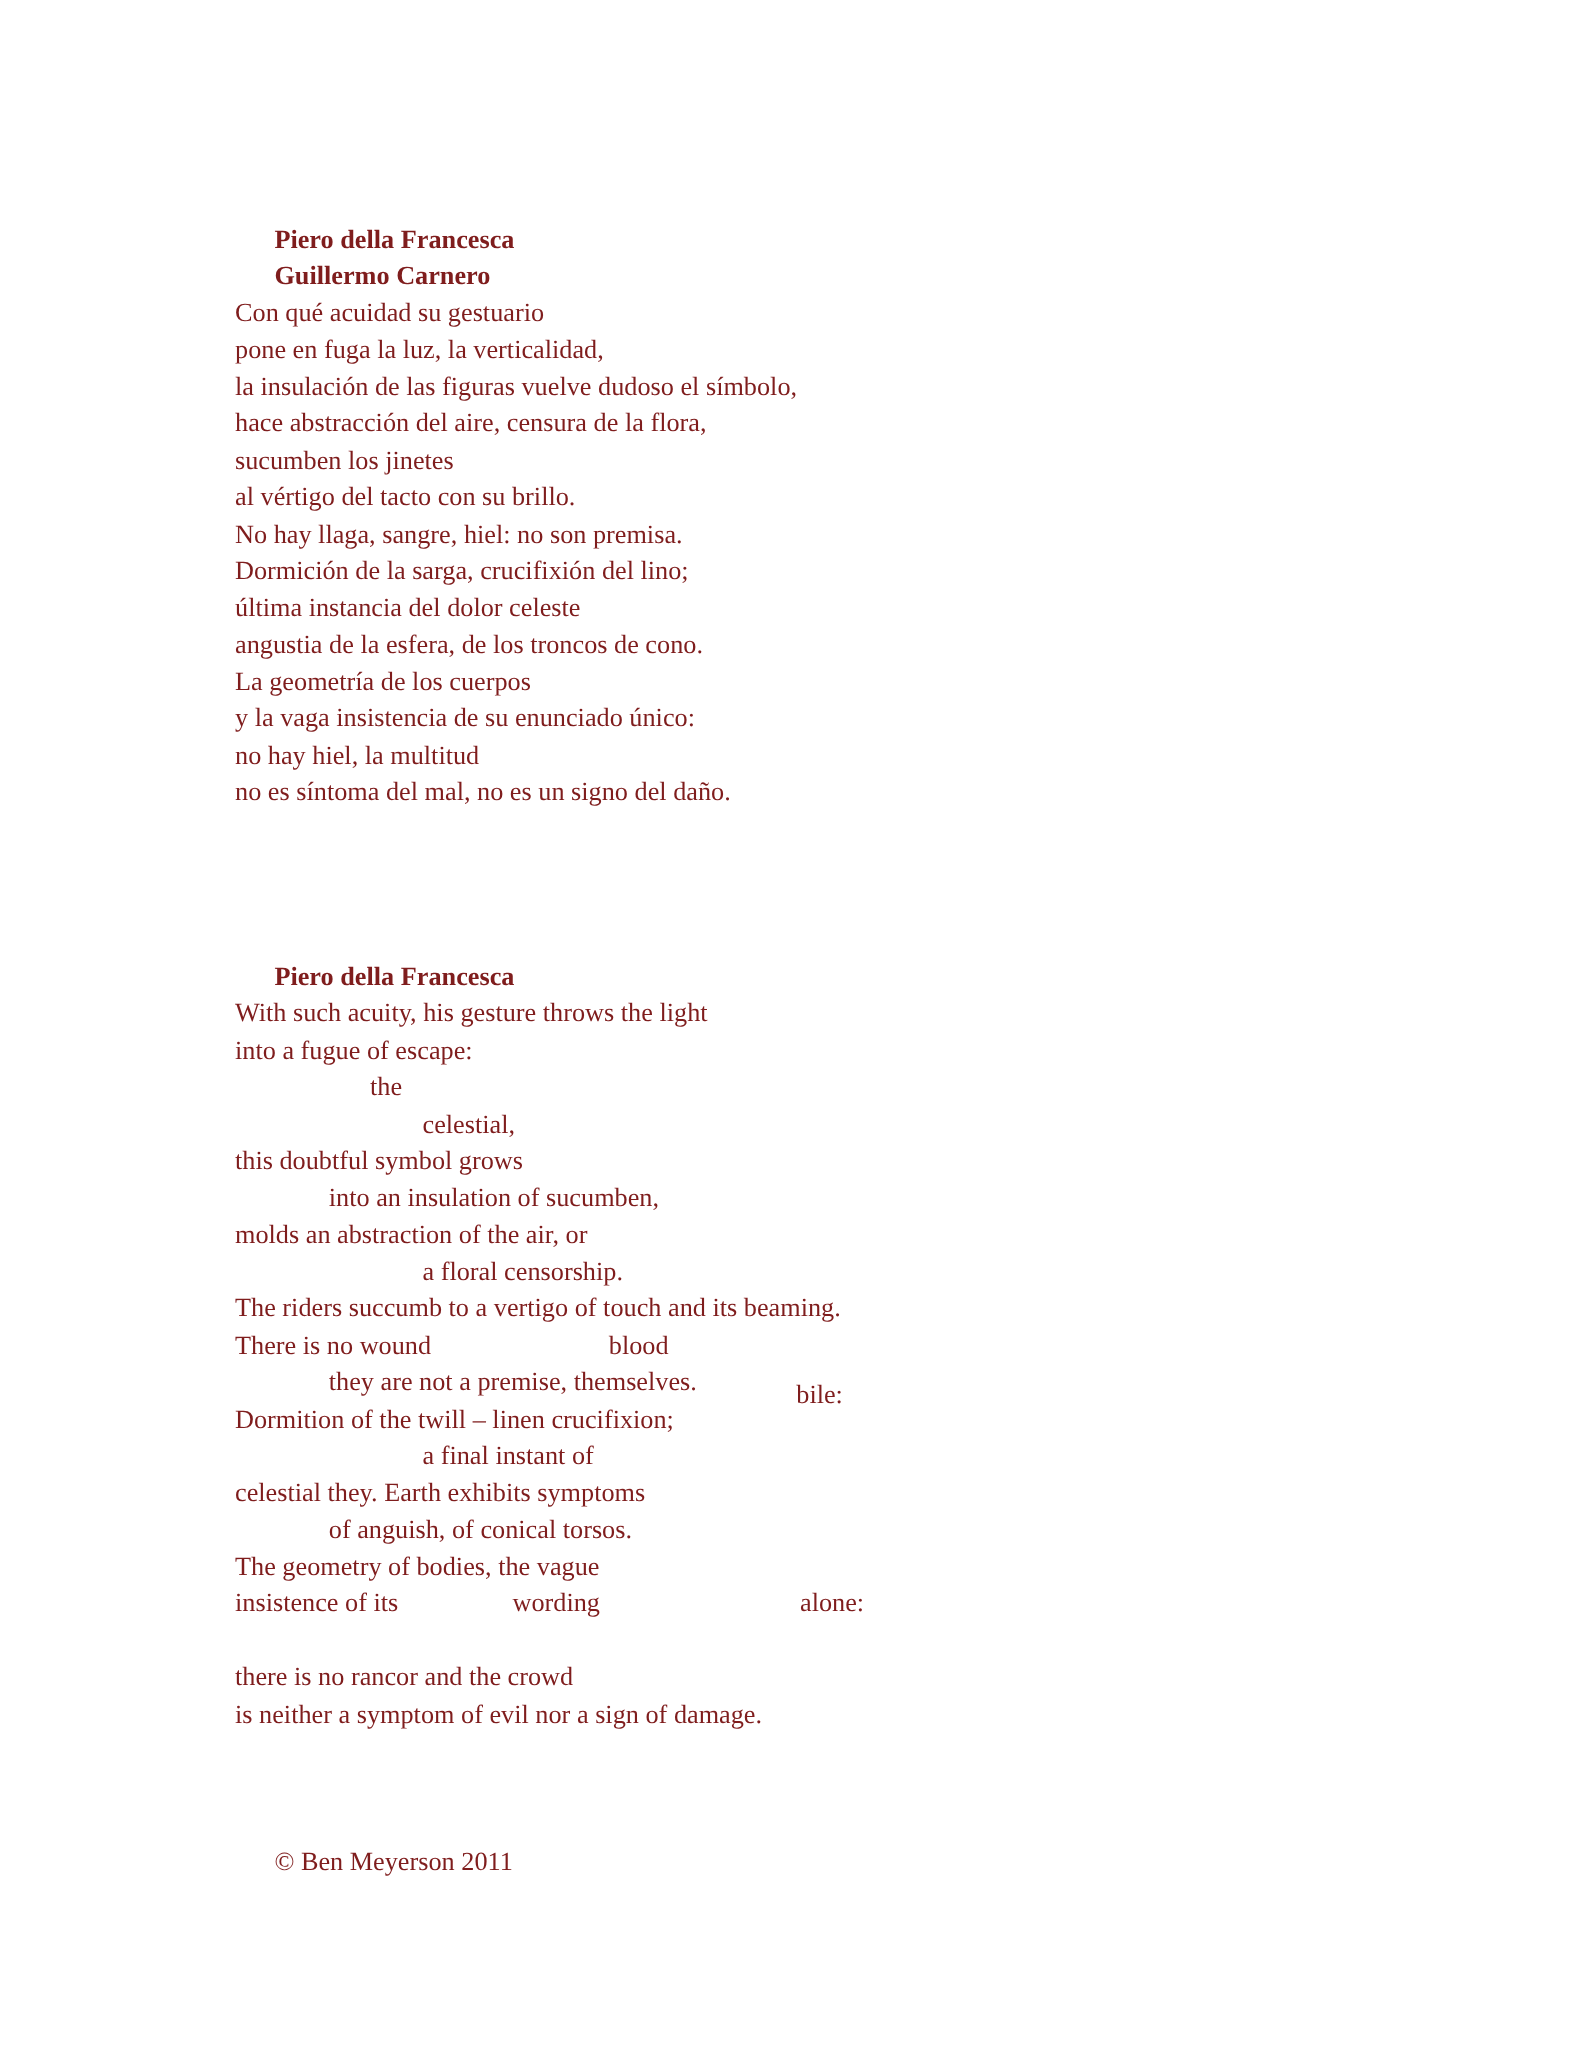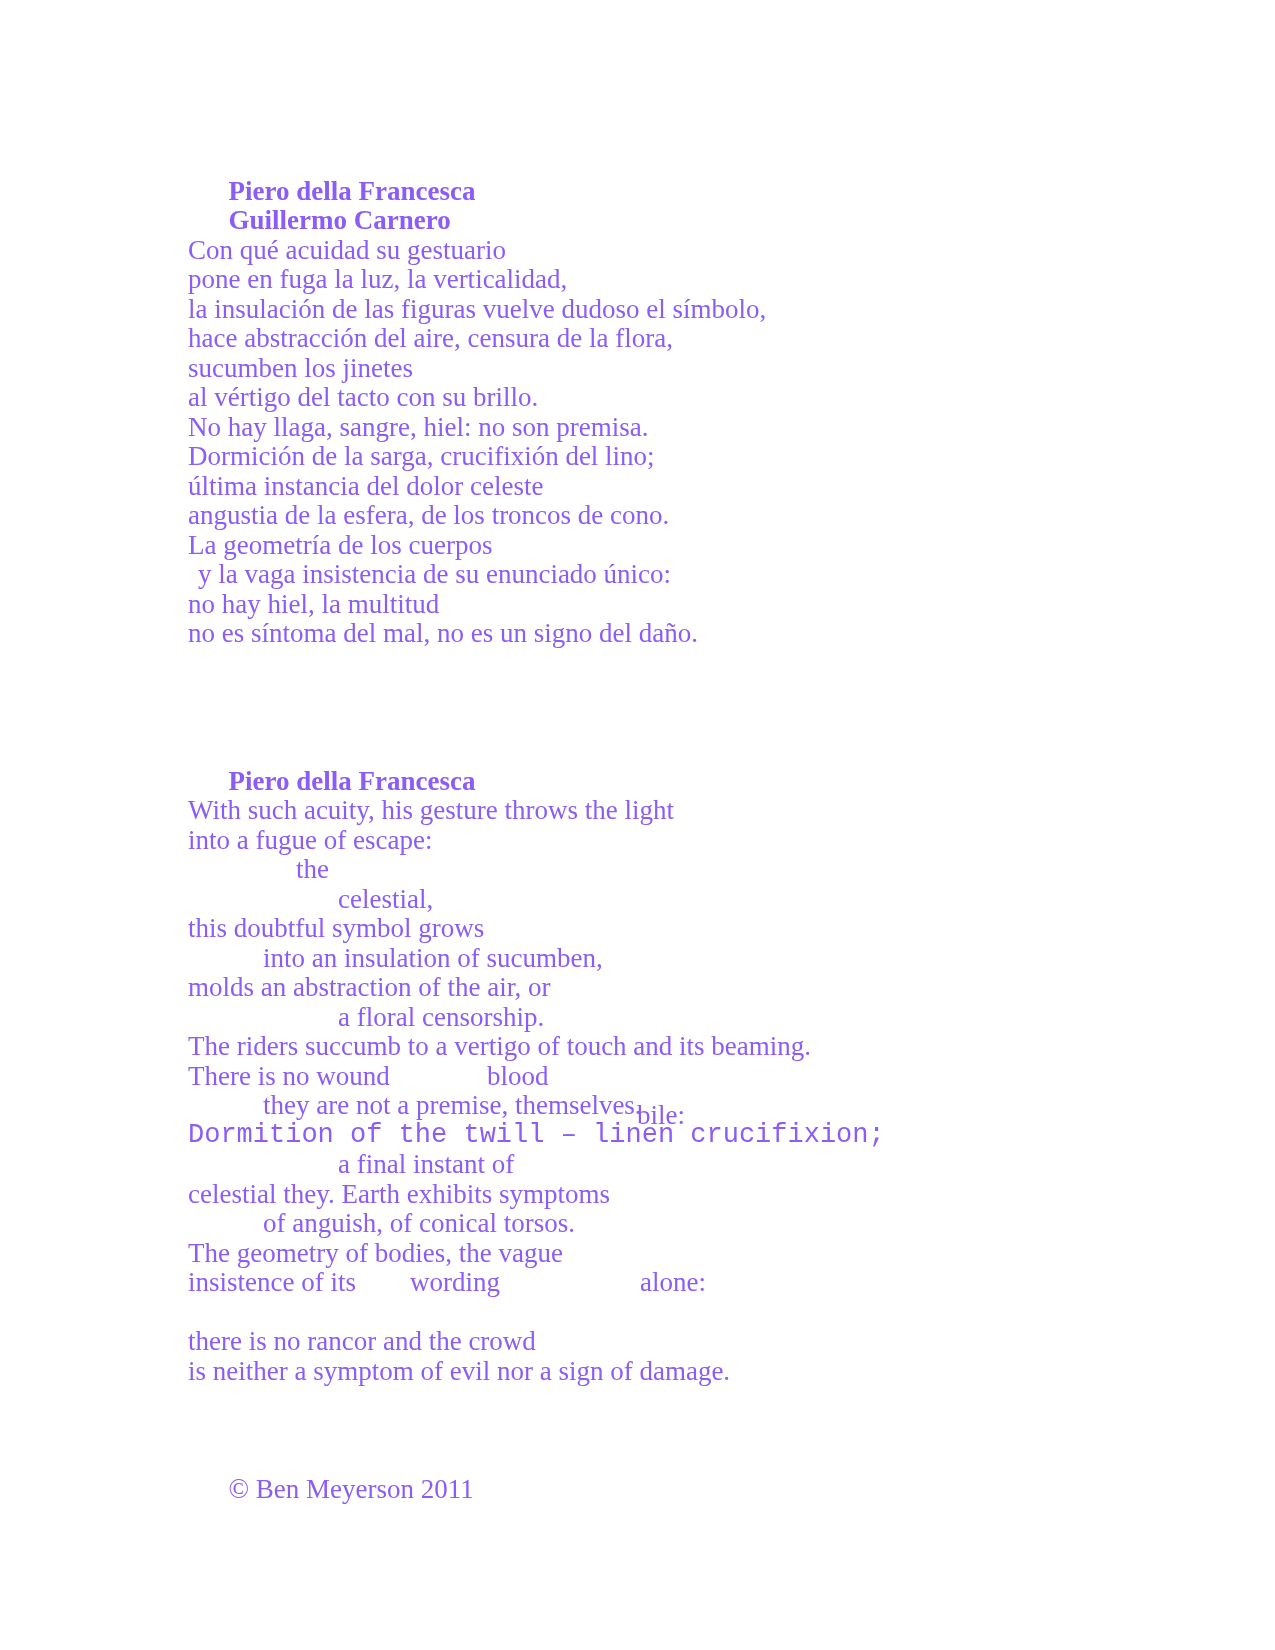--- a/index.html
+++ b/index.html
@@ -7,23 +7,23 @@
     padding: 0;
     background: #ffffff;
   }
   .page {
     position: relative;
     width: 1275px;
     height: 1650px;
     background: #ffffff;
     overflow: hidden;
     font-family: "Liberation Serif", "DejaVu Serif", serif;
-    font-size: 27px;
+    font-size: 21px;
     line-height: 29.5px;
-    color: #8b5cf6;
+    color: #7f1d1d;
   }
   .content {
     position: absolute;
     left: 188px;
     top: 147px;
     width: 1000px;
   }
   .line {
     position: relative;
     height: 29.5px;
@@ -61,21 +61,21 @@
         <div class="line"><span class="seg" style="left: 0px;">pone en fuga la luz, la verticalidad,</span></div>
         <div class="line"><span class="seg" style="left: 0px;">la insulación de las figuras vuelve dudoso el símbolo,</span></div>
         <div class="line"><span class="seg" style="left: 0px;">hace abstracción del aire, censura de la flora,</span></div>
         <div class="line"><span class="seg" style="left: 0px;">sucumben los jinetes</span></div>
         <div class="line"><span class="seg" style="left: 0px;">al vértigo del tacto con su brillo.</span></div>
         <div class="line"><span class="seg" style="left: 0px;">No hay llaga, sangre, hiel: no son premisa.</span></div>
         <div class="line"><span class="seg" style="left: 0px;">Dormición de la sarga, crucifixión del lino;</span></div>
         <div class="line"><span class="seg" style="left: 0px;">última instancia del dolor celeste</span></div>
         <div class="line"><span class="seg" style="left: 0px;">angustia de la esfera, de los troncos de cono.</span></div>
         <div class="line"><span class="seg" style="left: 0px;">La geometría de los cuerpos</span></div>
-        <div class="line"><span class="seg" style="left: 10px;">y la vaga insistencia de su enunciado único:</span></div>
+        <div class="line"><span class="seg" style="left: 0px;">y la vaga insistencia de su enunciado único:</span></div>
         <div class="line"><span class="seg" style="left: 0px;">no hay hiel, la multitud</span></div>
         <div class="line"><span class="seg" style="left: 0px;">no es síntoma del mal, no es un signo del daño.</span></div>
       </div>
 
     <div class="gap-3"></div>
 
     <div class="line bold">
       <span>Piero della Francesca</span>
     </div>
 
@@ -86,21 +86,21 @@
         <div class="line"><span class="seg" style="left: 0px;">into a fugue of escape:</span></div>
         <div class="line"><span class="seg" style="left: 108px;">the</span></div>
         <div class="line"><span class="seg" style="left: 150px;">celestial,</span></div>
         <div class="line"><span class="seg" style="left: 0px;">this doubtful symbol grows</span></div>
         <div class="line"><span class="seg" style="left: 75px;">into an insulation of sucumben,</span></div>
         <div class="line"><span class="seg" style="left: 0px;">molds an abstraction of the air, or</span></div>
         <div class="line"><span class="seg" style="left: 150px;">a floral censorship.</span></div>
         <div class="line"><span class="seg" style="left: 0px;">The riders succumb to a vertigo of touch and its beaming.</span></div>
         <div class="line"><span class="seg" style="left: 0px;">There is no wound</span><span class="seg" style="left: 299px;">blood</span><span class="seg" style="left: 449px; margin-top: 39px;">bile:</span></div>
         <div class="line"><span class="seg" style="left: 75px;">they are not a premise, themselves.</span></div>
-        <div class="line"><span class="seg" style="left: 0px; font-family: Liberation Mono, monospace;">Dormition of the twill – linen crucifixion;</span></div>
+        <div class="line"><span class="seg" style="left: 0px;">Dormition of the twill – linen crucifixion;</span></div>
         <div class="line"><span class="seg" style="left: 150px;">a final instant of</span></div>
         <div class="line"><span class="seg" style="left: 0px;">celestial they. Earth exhibits symptoms</span></div>
         <div class="line"><span class="seg" style="left: 75px;">of anguish, of conical torsos.</span></div>
         <div class="line"><span class="seg" style="left: 0px;">The geometry of bodies, the vague</span></div>
         <div class="line"><span class="seg" style="left: 0px;">insistence of its</span><span class="seg" style="left: 222px;">wording</span><span class="seg" style="left: 452px;">alone:</span></div>
         <div class="line"></div>
         <div class="line"><span class="seg" style="left: 0px;">there is no rancor and the crowd</span></div>
         <div class="line"><span class="seg" style="left: 0px;">is neither a symptom of evil nor a sign of damage.</span></div>
       </div>
 

